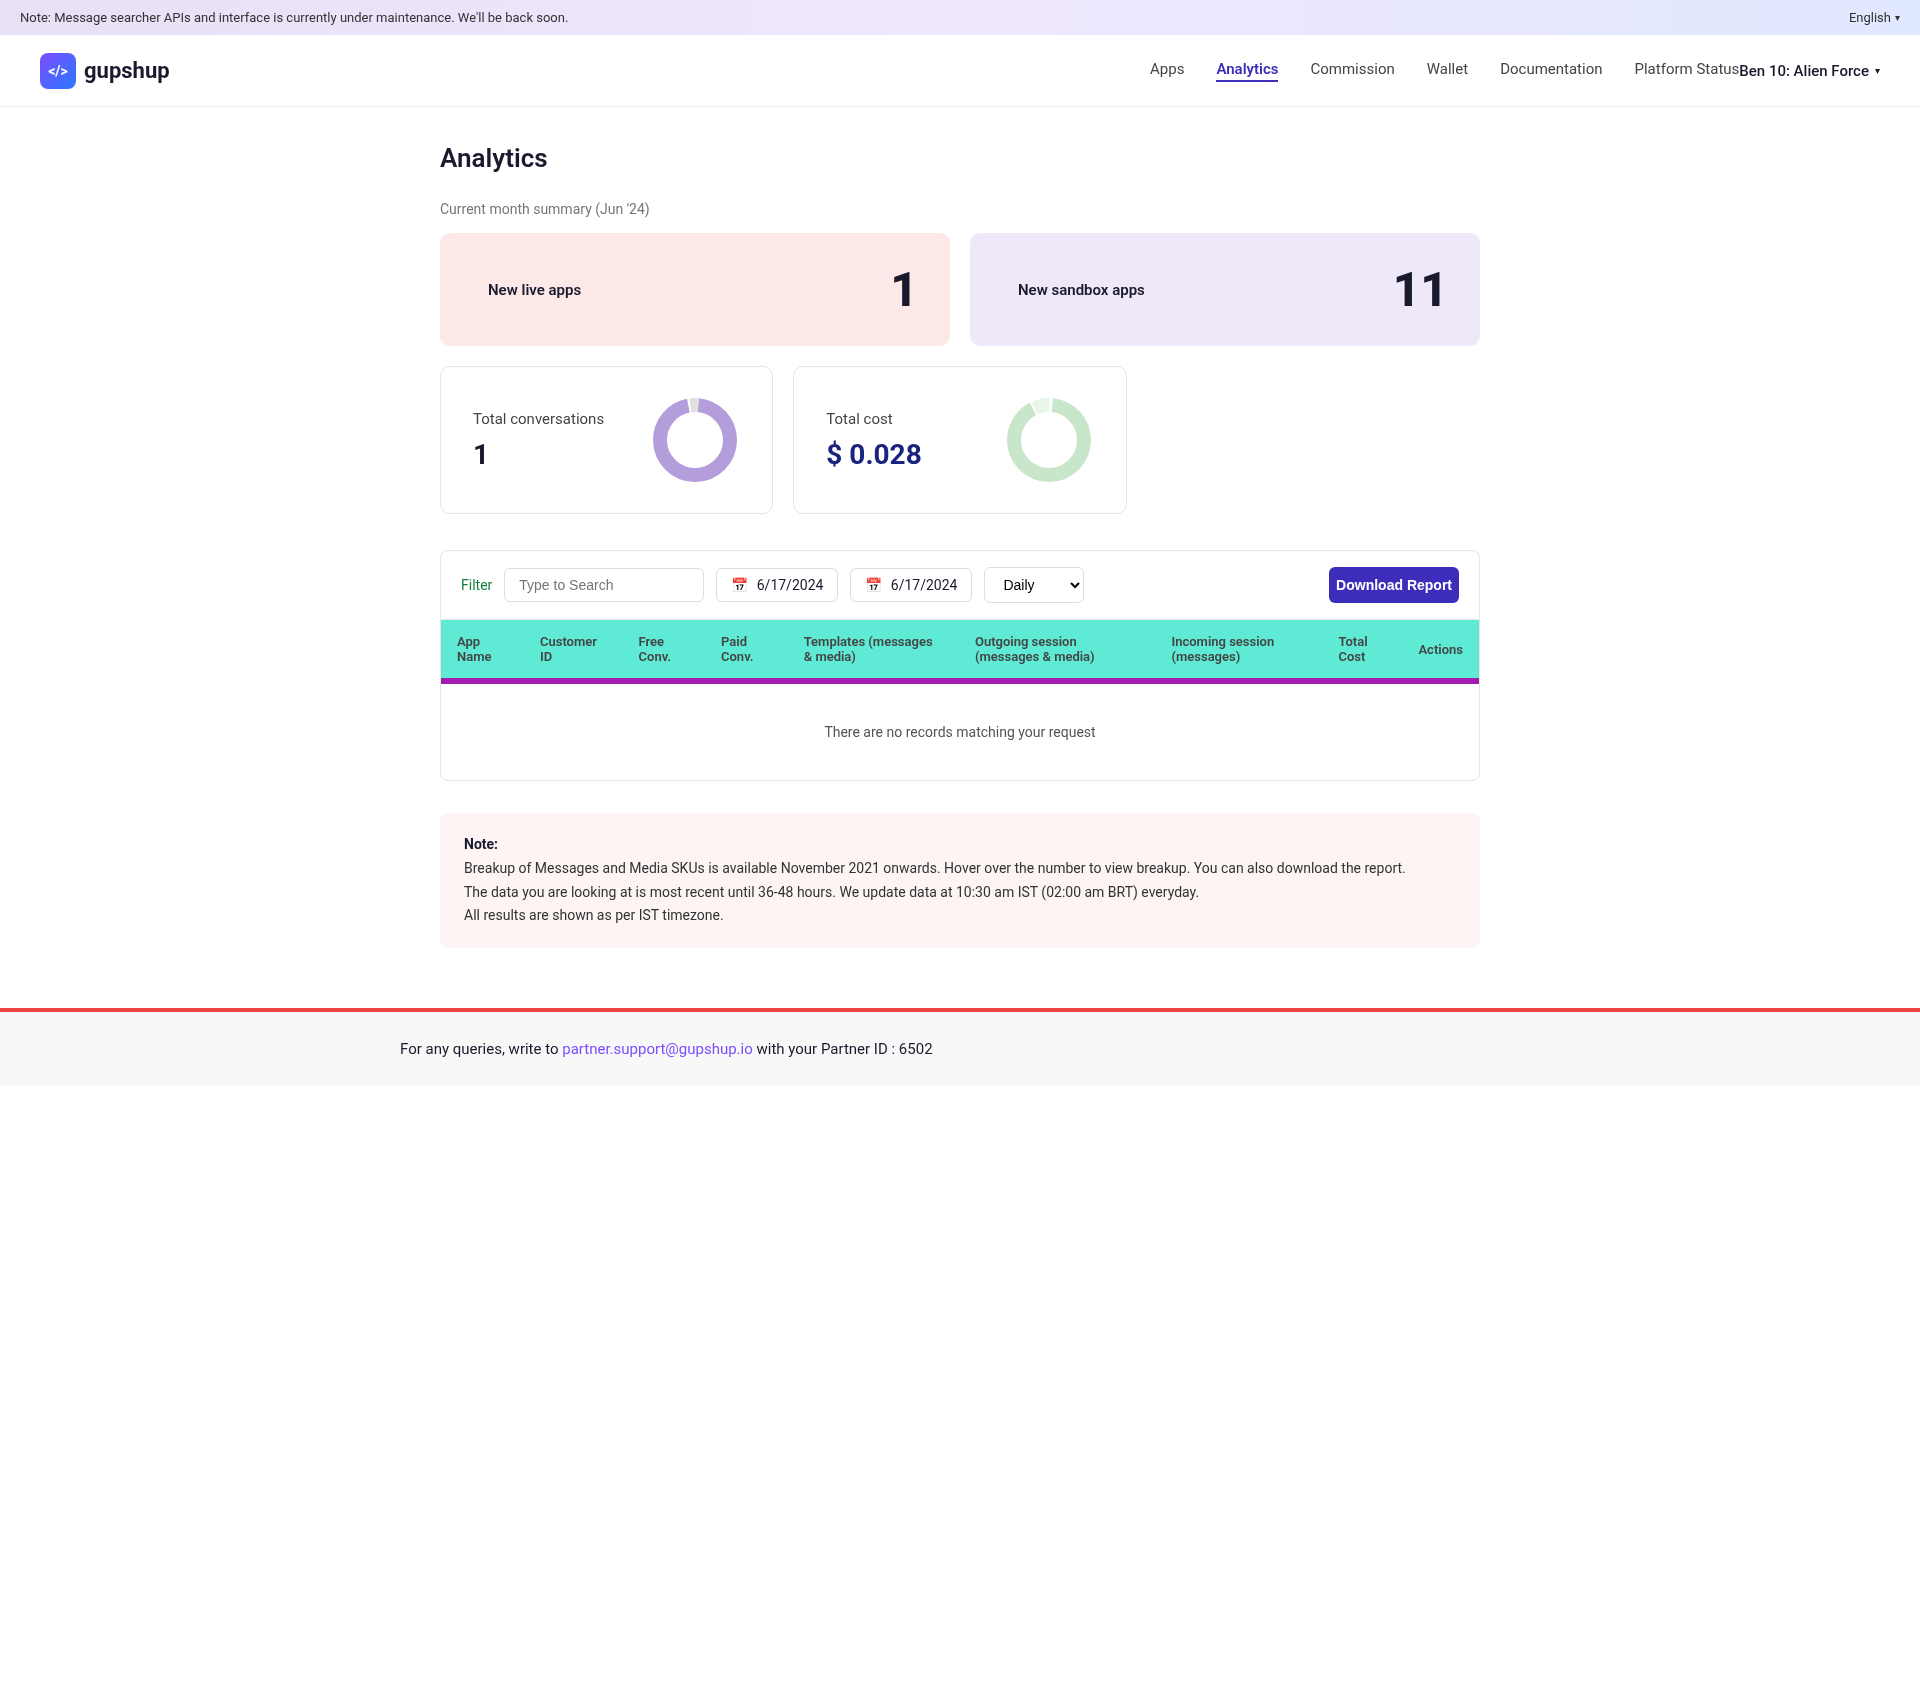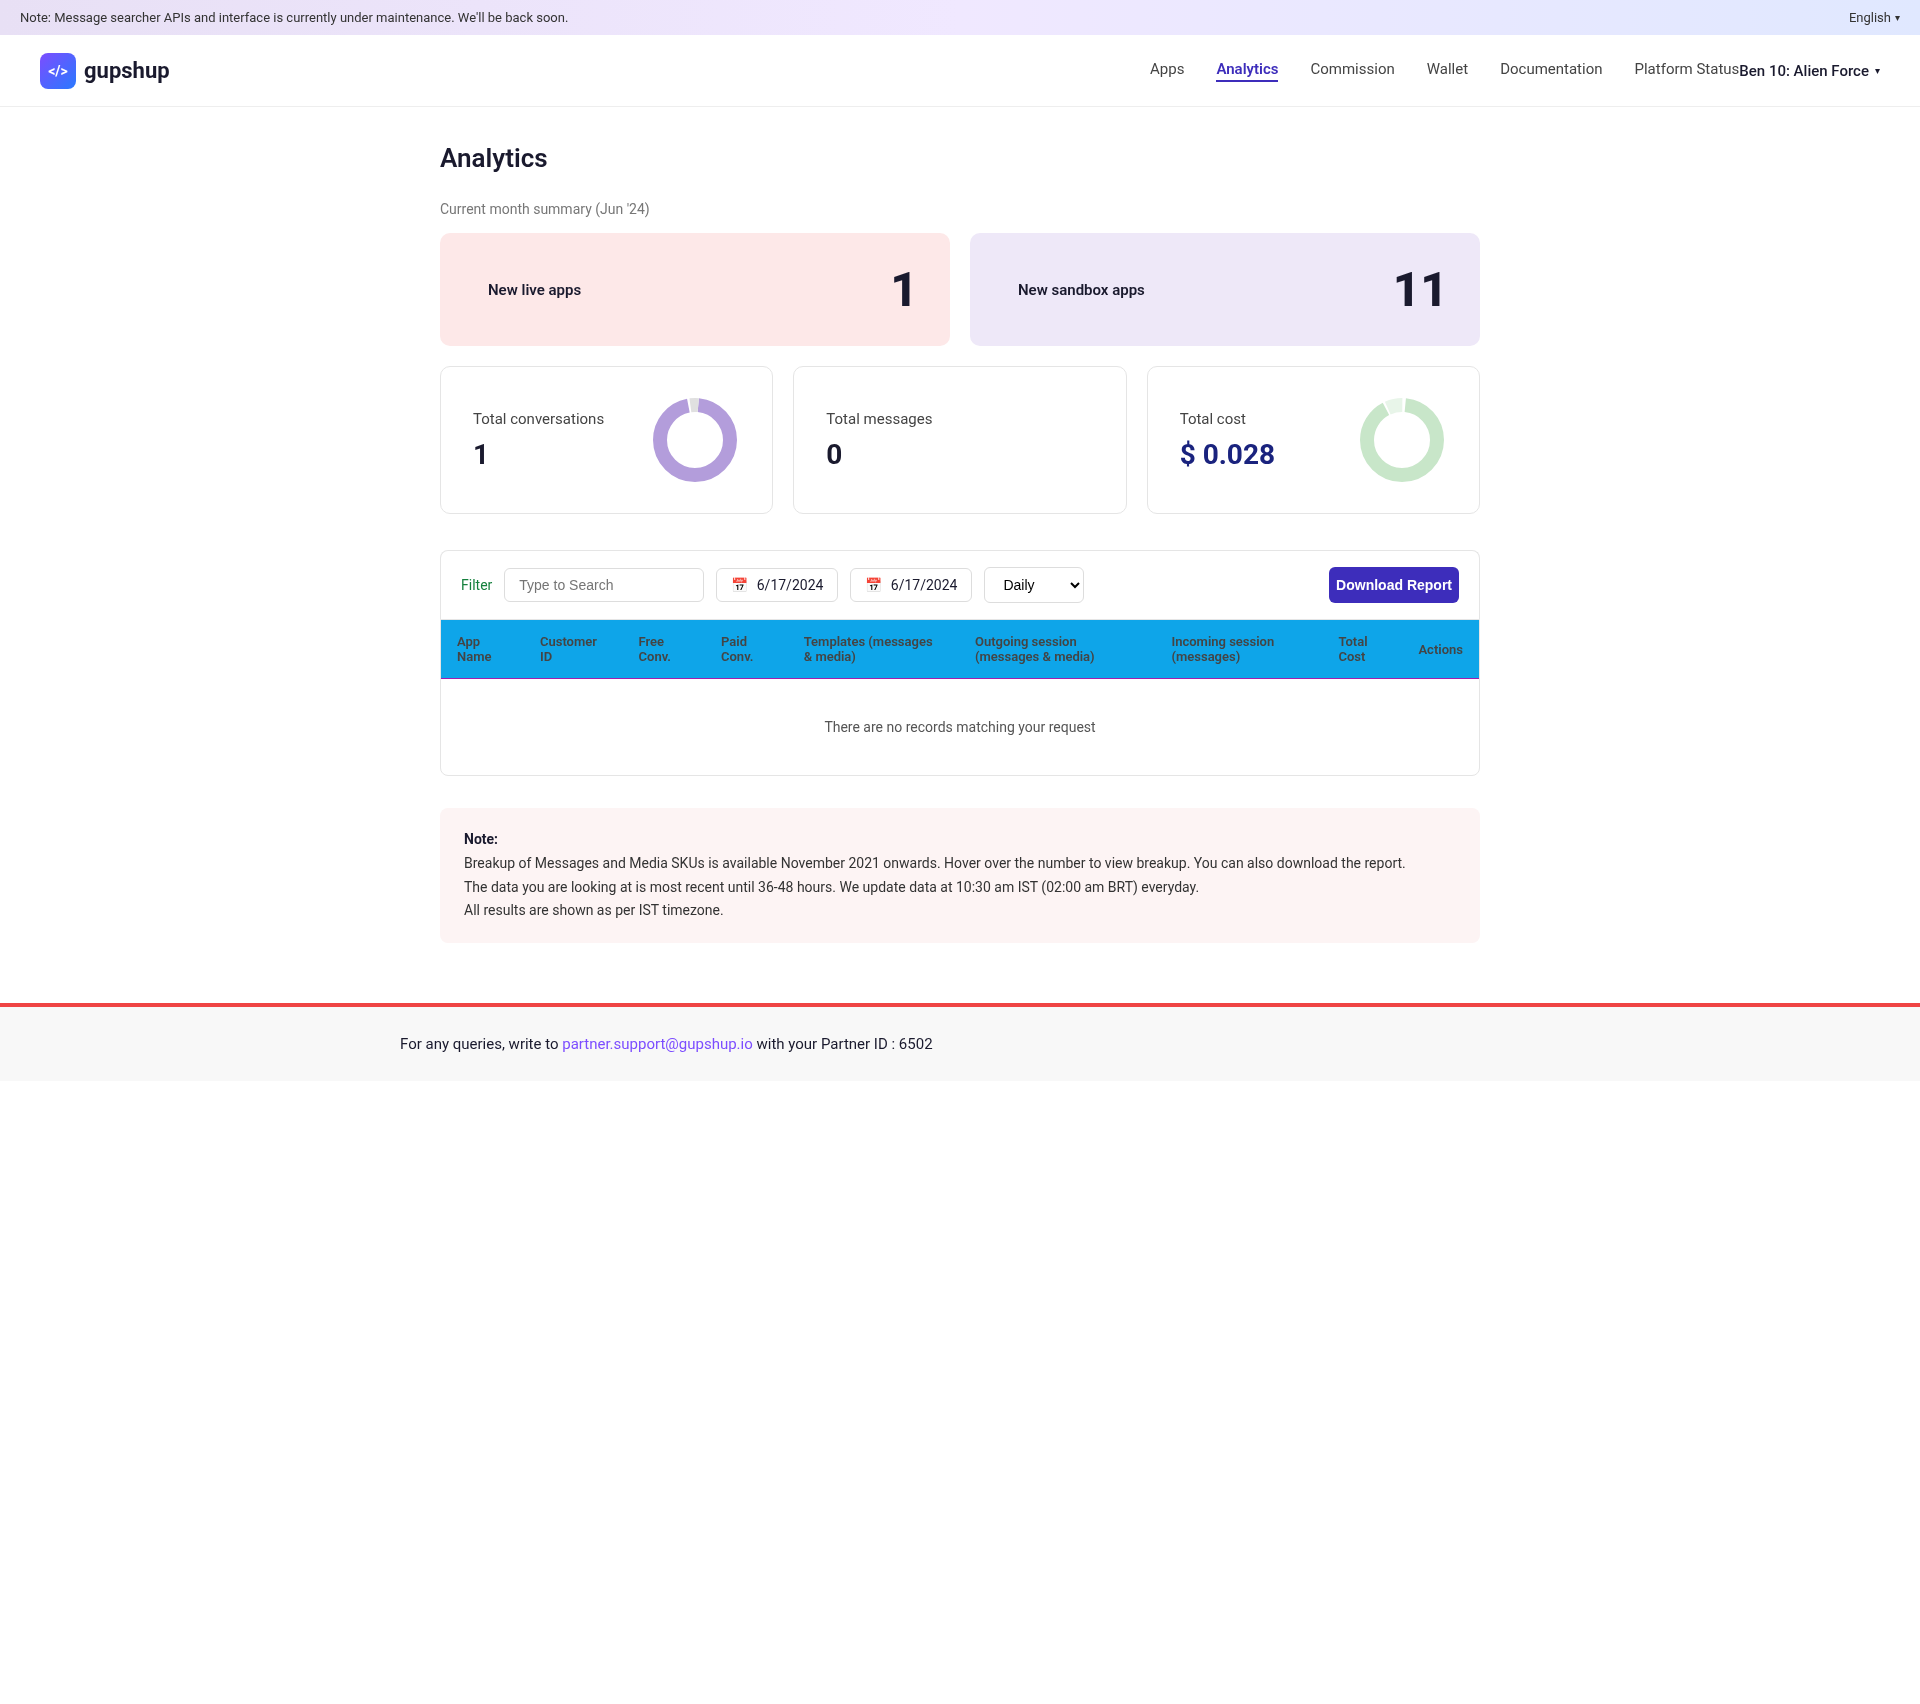--- a/index.html
+++ b/index.html
@@ -219,22 +219,22 @@
     .data-table {
       width: 100%;
       border-collapse: collapse;
     }
     .data-table th {
       padding: 14px 16px;
       text-align: left;
       font-size: 13px;
       font-weight: 600;
       color: #444;
-      border-bottom: 1px solid #a21caf;
-      background: #0ea5e9;
+      border-bottom: 6px solid #a21caf;
+      background: #5eead4;
     }
     .table-empty {
       text-align: center;
       padding: 40px;
       color: #555;
       font-size: 14px;
     }
 
     
     .note-box {
@@ -315,26 +315,20 @@
         <span class="card-stat-label">Total conversations</span>
         <span class="card-stat-value">1</span>
       </div>
       <svg class="donut" viewBox="0 0 90 90">
         <circle cx="45" cy="45" r="35" fill="none" stroke="#b39ddb" stroke-width="14" stroke-dasharray="210 10" stroke-dashoffset="52"></circle>
         <circle cx="45" cy="45" r="35" fill="none" stroke="#e0e0e0" stroke-width="14" stroke-dasharray="8 212" stroke-dashoffset="-160"></circle>
         <circle cx="45" cy="45" r="22" fill="white"></circle>
       </svg>
     </div>
 
-    <div class="card-stat">
-      <div class="card-stat-info">
-        <span class="card-stat-label">Total messages</span>
-        <span class="card-stat-value">0</span>
-      </div>
-    </div>
 
     <div class="card-stat">
       <div class="card-stat-info">
         <span class="card-stat-label">Total cost</span>
         <span class="card-stat-value blue">$ 0.028</span>
       </div>
       <svg class="donut" viewBox="0 0 90 90">
         <circle cx="45" cy="45" r="35" fill="none" stroke="#c8e6c9" stroke-width="14" stroke-dasharray="200 20" stroke-dashoffset="52"></circle>
         <circle cx="45" cy="45" r="35" fill="none" stroke="#e8f5e9" stroke-width="14" stroke-dasharray="15 205" stroke-dashoffset="-150"></circle>
         <circle cx="45" cy="45" r="22" fill="white"></circle>

